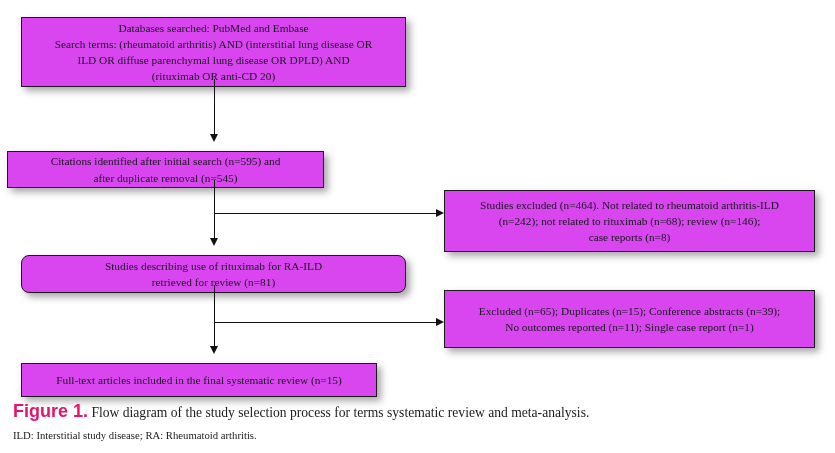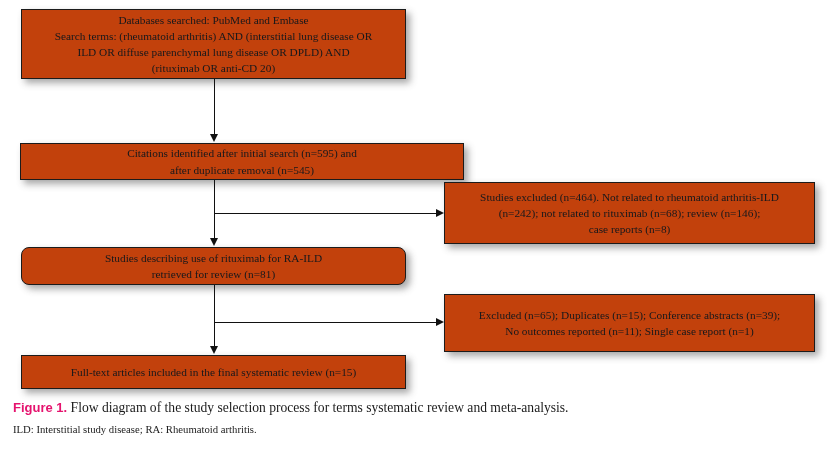--- a/index.html
+++ b/index.html
@@ -20,46 +20,47 @@
     position: absolute;
     left: 0; top: 0;
     width: 835px;
     height: 453px;
   }
 
   
   .flow-box {
     position: absolute;
     box-sizing: border-box;
-    background: #c2410c;
+    background: #d946ef;
     border: 1.3px solid #1b1b1b;
     box-shadow: 4px 4px 7px rgba(60,60,60,0.45);
     display: flex;
     align-items: center;
     justify-content: center;
     text-align: center;
     font-family: "Liberation Serif", "DejaVu Serif", serif;
     font-size: 11.3px;
     line-height: 1.42;
     color: #16181c;
     padding: 3px 8px;
+    margin-top: 8px;
   }
   .flow-box .box-text {
     display: block;
     width: 100%;
     white-space: pre-line;
   }
 
   
   #box-search        { left: 21px;  top: 9px;   width: 385px; height: 70px; }
-  #box-citations     { left: 20px;  top: 143px; width: 444px; height: 37px; justify-content: center; }
+  #box-citations     { left: 7px;  top: 143px; width: 317px; height: 37px; justify-content: center; }
   #box-retrieved     { left: 21px;  top: 247px; width: 385px; height: 38px; border-radius: 8px; }
-  #box-included      { left: 21px;  top: 355px; width: 385px; height: 34px; }
+  #box-included      { left: 21px;  top: 355px; width: 356px; height: 34px; }
   #box-excluded-1    { left: 444px; top: 182px; width: 371px; height: 62px; }
-  #box-excluded-2    { left: 444px; top: 294px; width: 371px; height: 58px; }
+  #box-excluded-2    { left: 444px; top: 282px; width: 371px; height: 58px; }
 
   
   .connector {
     position: absolute;
     background: #111111;
   }
   .v-line { width: 1.4px; }
   .h-line { height: 1.4px; }
 
   .arrow-down {
@@ -104,21 +105,21 @@
     font-family: "Liberation Serif", "DejaVu Serif", serif;
     font-size: 13.6px;
     line-height: 1.35;
     color: #1b1b1b;
     margin: 0;
   }
   #caption-label {
     font-weight: bold;
     color: #e5136e;
     font-family: "Liberation Sans", "DejaVu Sans", sans-serif;
-    font-size: 13px;
+    font-size: 18px;
   }
   #caption-text {
     font-family: "Liberation Serif", "DejaVu Serif", serif;
   }
   #caption-footnote {
     margin: 6px 0 0 0;
     font-family: "Liberation Serif", "DejaVu Serif", serif;
     font-size: 10.7px;
     color: #1b1b1b;
     line-height: 1.3;

